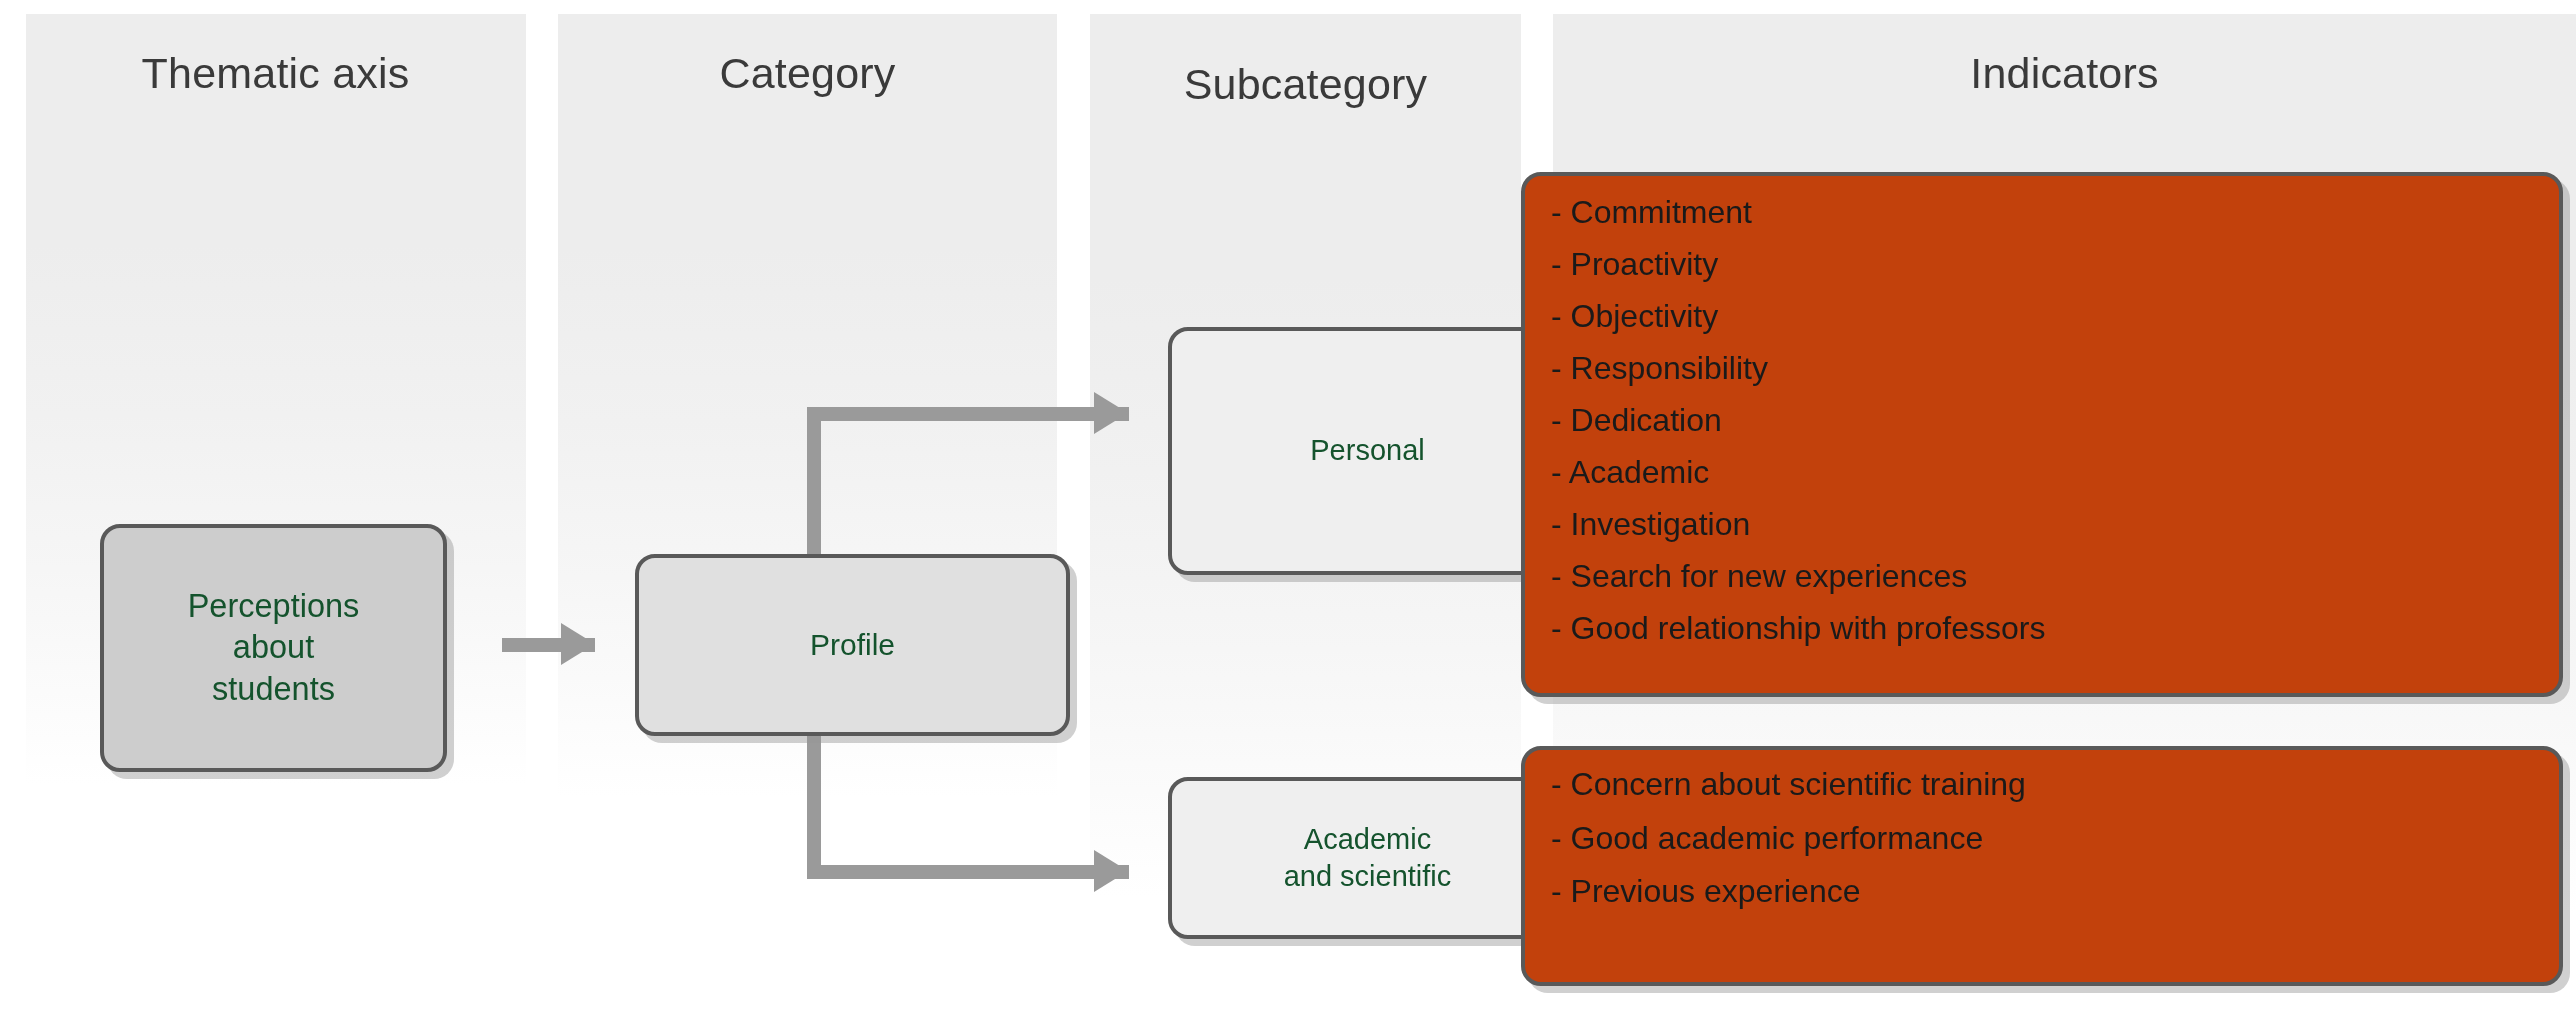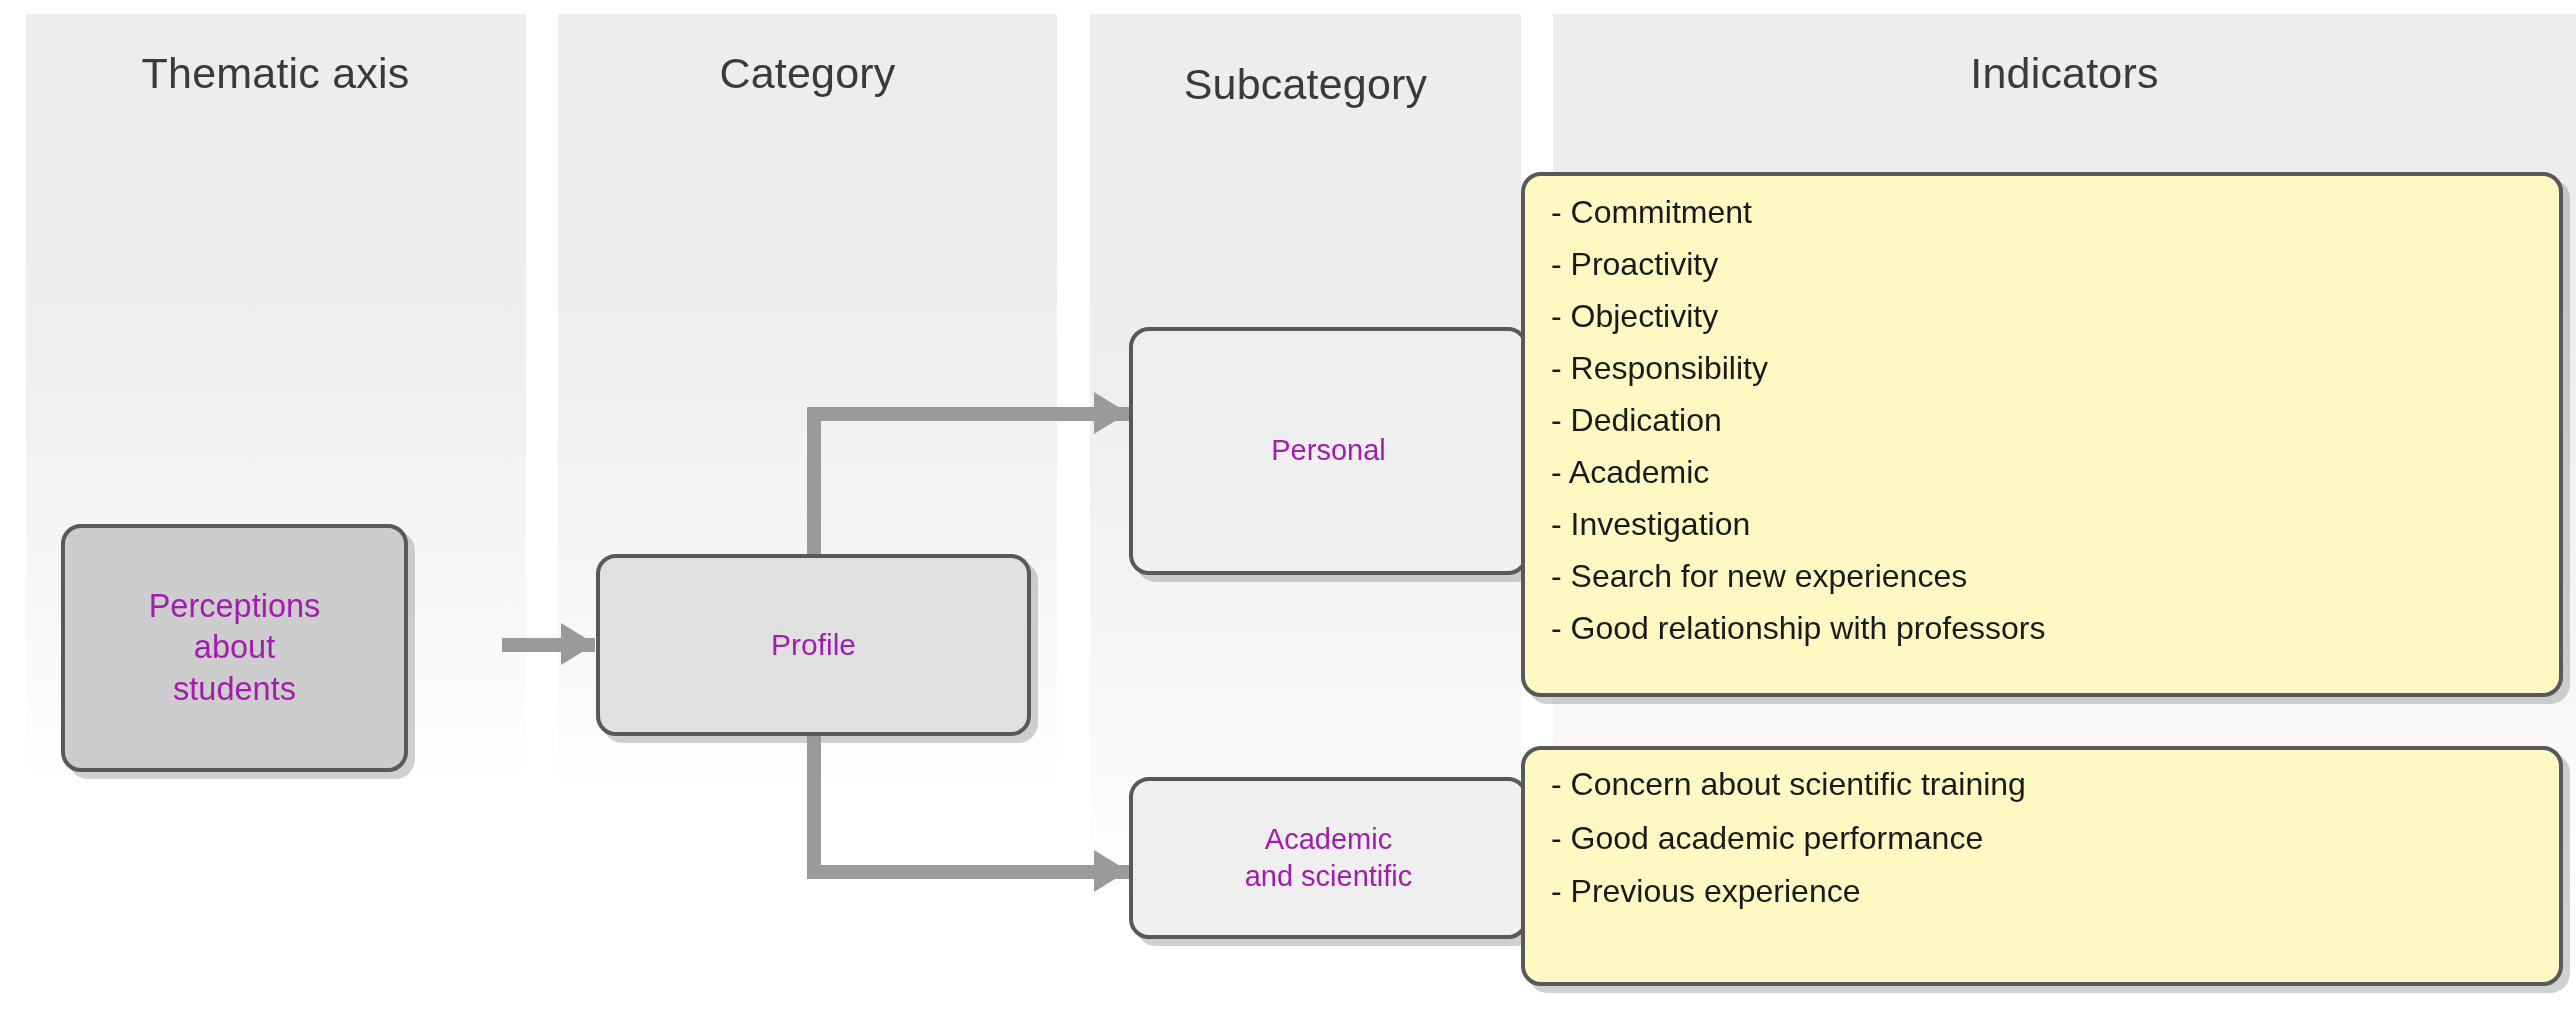--- a/index.html
+++ b/index.html
@@ -41,45 +41,46 @@
 
   
   .node {
     position: absolute;
     box-sizing: border-box;
     border: 4.6px solid #595959;
     border-radius: 20px;
     display: flex;
     align-items: center;
     justify-content: center;
-    color: #a21caf;
+    color: #14532d;
     font-size: 29px;
     line-height: 1.28;
     text-align: center;
     box-shadow: 7px 7px 0px 0px rgba(150,150,150,0.45);
+    margin-left: 39px;
   }
   .node-root {
     background: #cdcdcd;
     font-size: 32.5px;
   }
   .node-mid {
     background: #e0e0e0;
     font-size: 30px;
   }
   .node-sub {
     background: #efefef;
   }
 
   
   .indbox {
     position: absolute;
     box-sizing: border-box;
     border: 4.6px solid #595959;
     border-radius: 20px;
-    background: #fef9c3;
+    background: #c2410c;
     box-shadow: 7px 7px 0px 0px rgba(150,150,150,0.45);
     padding: 20px 0 20px 26px;
     display: flex;
     flex-direction: column;
     justify-content: flex-start;
   }
   .ind-line {
     color: #1a1a1a;
     font-size: 32px;
     line-height: 1.0;

